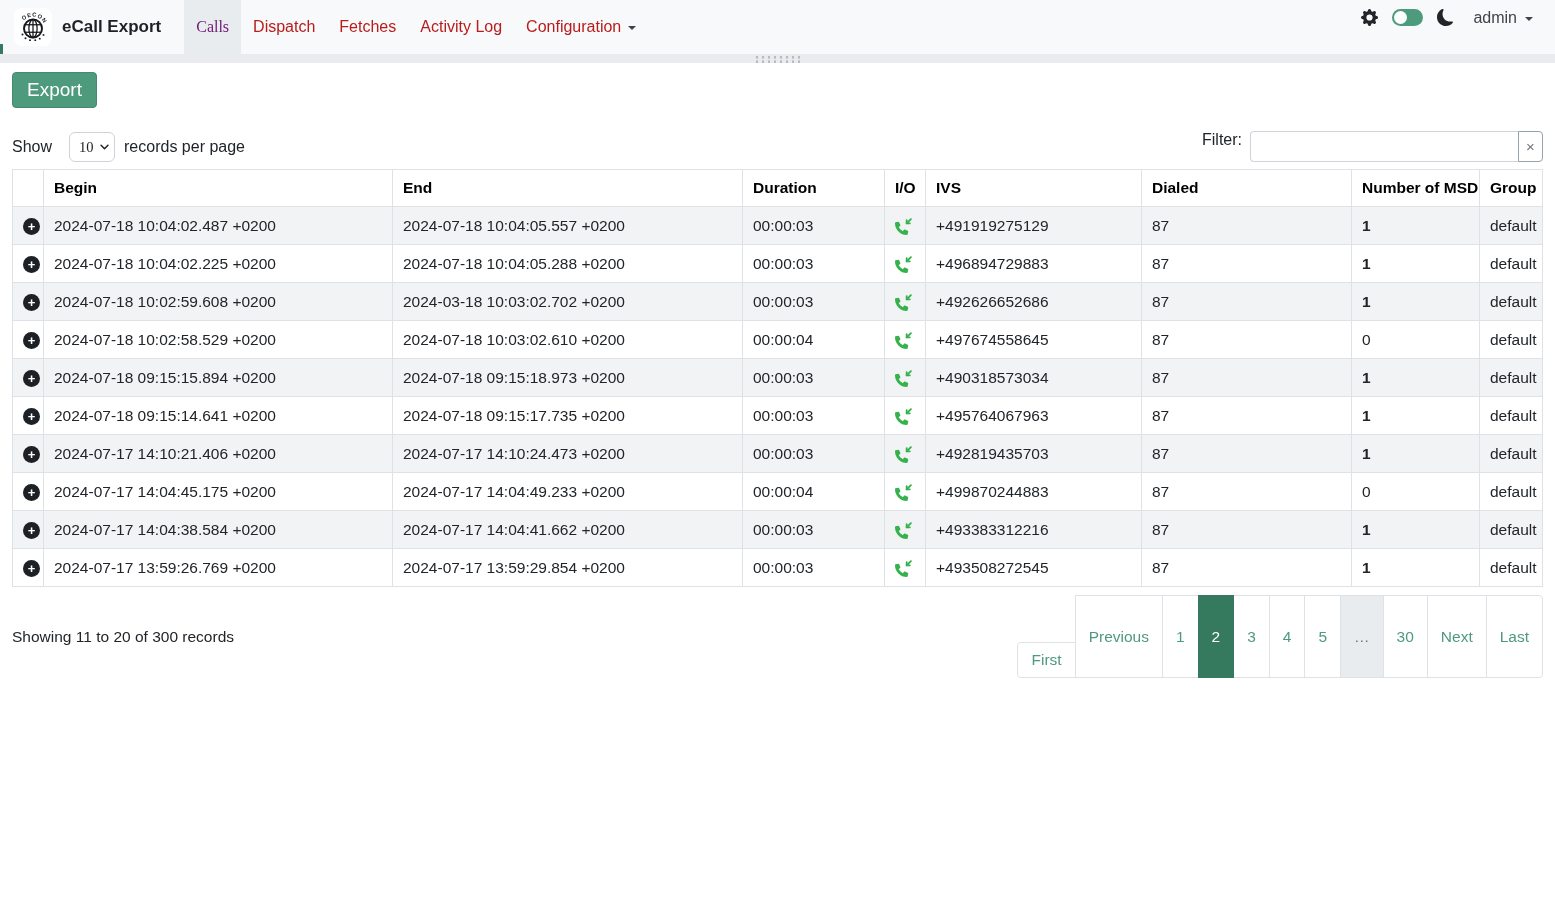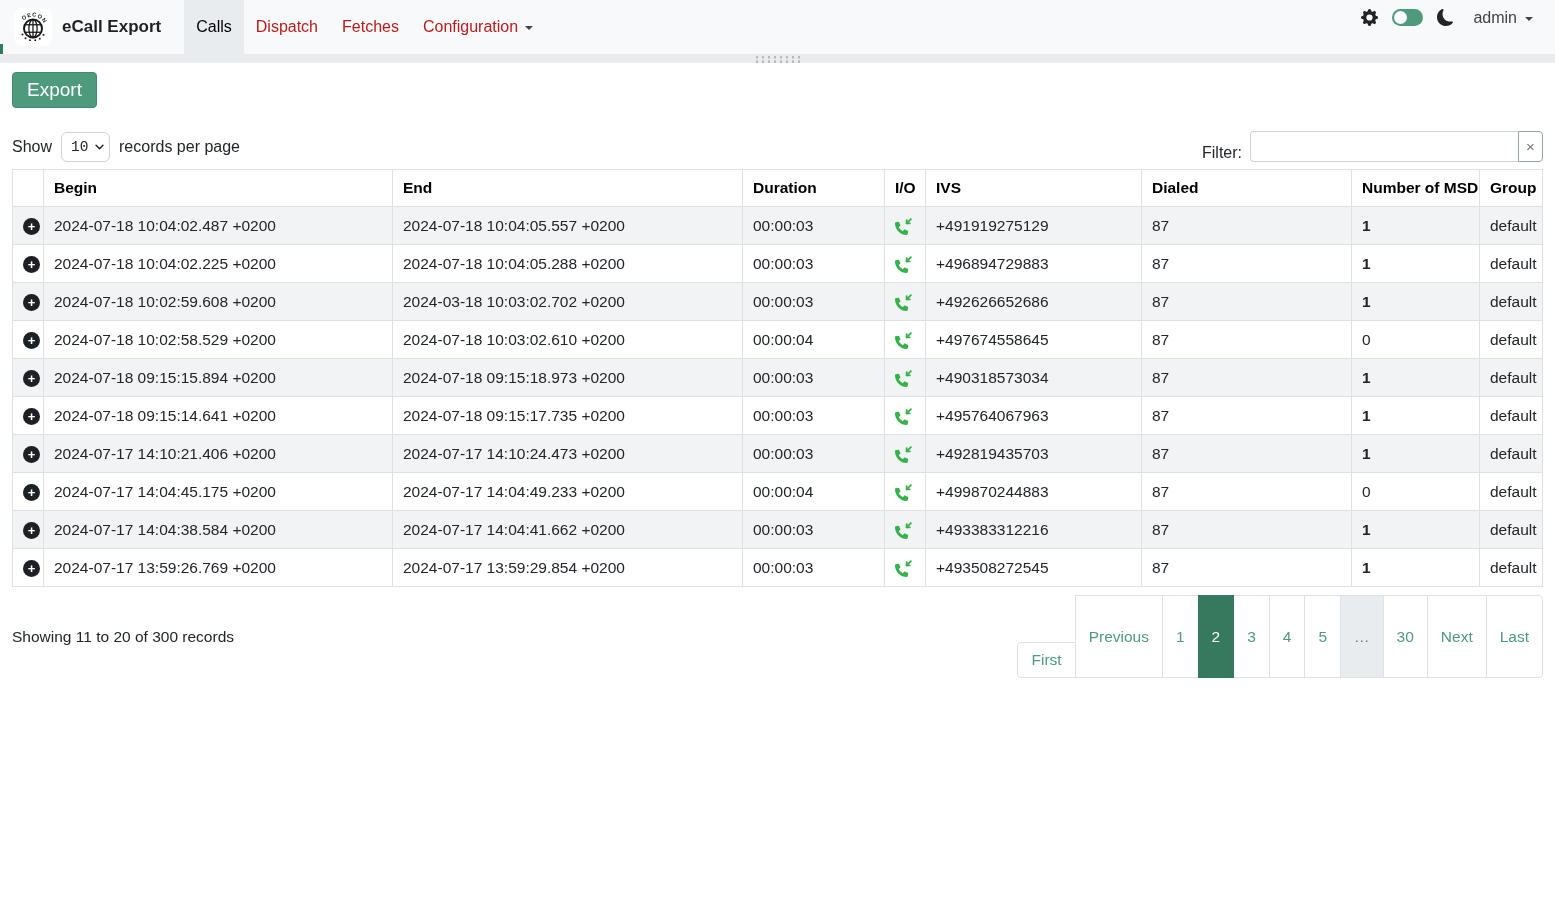--- a/index.html
+++ b/index.html
@@ -9,21 +9,21 @@
   
   .navbar { display: flex; align-items: stretch; height: 54px; background: #f8f9fa;
     padding-left: 14px; padding-right: 22px; position: relative; }
   .brand-group { display: flex; align-items: center; gap: 10px; margin-right: 23px; }
   .logo-box { width: 38px; height: 38px; background: #ffffff; border-radius: 8px;
     display: flex; align-items: center; justify-content: center; }
   .brand-title { font-weight: bold; font-size: 17px; color: #1d2125; white-space: nowrap; }
   .nav-links { display: flex; align-items: stretch; }
   .nav-link { display: flex; align-items: center; padding: 0 12px; font-size: 16px;
     color: #b91c1c; cursor: pointer; white-space: nowrap; gap: 7px; }
-  .nav-link.active { background: #e9ecef; color: #000000; }
+  .nav-link.active { background: #e9ecef; color: #701a75; font-family: Liberation Serif, serif; }
   .caret-down { width: 0; height: 0; border-left: 4.5px solid transparent;
     border-right: 4.5px solid transparent; border-top: 4.5px solid #3e444a; margin-top: 2px; }
   .navbar-right { margin-left: auto; display: flex; align-items: flex-start; gap: 11px; margin-top: 9px; }
   .icon-18 { width: 17px; height: 17px; display: block; }
   .theme-toggle { width: 31px; height: 17px; border-radius: 9px; background: #4e9a7d;
     position: relative; margin: 0 3px; cursor: pointer; }
   .theme-toggle .knob { position: absolute; left: 2px; top: 2px; width: 13px; height: 13px;
     border-radius: 50%; background: #ffffff; }
   .user-menu { display: flex; align-items: center; gap: 8px; margin-left: 8px;
     font-size: 16px; color: #3e444a; cursor: pointer; }
@@ -40,26 +40,26 @@
   
   .content { padding: 9px 12px 0 12px; }
   .btn-export { display: inline-block; background: #4e9a7d; border: 1px solid #45896f;
     color: #ffffff; font-size: 19px; font-family: inherit; padding: 6px 14px;
     border-radius: 4px; cursor: pointer; }
 
   .controls-row { display: flex; align-items: center; justify-content: space-between;
     margin-top: 23px; margin-bottom: 7px; }
   .show-group { display: flex; align-items: center; gap: 9px; font-size: 16px; color: #212529; }
   .select-wrap { position: relative; display: inline-block; }
-  .page-size-select { appearance: none; -webkit-appearance: none; font-family: Liberation Mono, monospace;
+  .page-size-select { appearance: none; -webkit-appearance: none; font-family: Liberation Serif, serif;
     font-size: 14.5px; color: #212529; background: #ffffff; border: 1px solid #ced4da;
-    border-radius: 6px; padding: 4px 20px 4px 9px; height: 30px; cursor: pointer; }
+    border-radius: 6px; padding: 4px 20px 4px 9px; height: 30px; cursor: pointer; margin-left: 8px; }
   .select-chevron { position: absolute; right: 5px; top: 50%; transform: translateY(-50%);
     pointer-events: none; width: 11px; height: 11px; }
-  .filter-group { display: flex; align-items: flex-end; gap: 8px; }
+  .filter-group { display: flex; align-items: flex-start; gap: 8px; }
   .filter-label { font-size: 16px; color: #212529; }
   .filter-input { width: 268px; height: 31px; border: 1px solid #ced4da;
     border-right: none; border-radius: 4px 0 0 4px; font-family: inherit; font-size: 15px;
     padding: 0 8px; outline: none; background: #fff; }
   .filter-clear { width: 25px; height: 31px; border: 1px solid #98a2ab; background: #ffffff;
     border-radius: 0 4px 4px 0; color: #6c757d; font-size: 15px; line-height: 1;
     cursor: pointer; font-family: inherit; }
 
   
   table.calls { width: 100%; border-collapse: collapse; table-layout: fixed;
@@ -121,20 +121,23 @@
 
   <nav class="nav-links">
     <a class="nav-link active">
         <span>Calls</span>
       </a>
     <a class="nav-link">
         <span>Dispatch</span>
       </a>
     <a class="nav-link">
         <span>Fetches</span>
+      </a>
+    <a class="nav-link">
+        <span>Activity Log</span>
       </a>
     <a class="nav-link">
       <span>Configuration</span>
       <span class="caret-down"></span>
     </a>
   </nav>
 
   <div class="navbar-right">
     <svg class="icon-18" viewBox="0 0 16 16" fill="#212529">
       <path d="M9.405 1.05c-.413-1.4-2.397-1.4-2.81 0l-.1.34a1.464 1.464 0 0 1-2.105.872l-.31-.17c-1.283-.698-2.686.705-1.987 1.987l.169.311c.446.82.023 1.841-.872 2.105l-.34.1c-1.4.413-1.4 2.397 0 2.81l.34.1a1.464 1.464 0 0 1 .872 2.105l-.17.31c-.698 1.283.705 2.686 1.987 1.987l.311-.169a1.464 1.464 0 0 1 2.105.872l.1.34c.413 1.4 2.397 1.4 2.81 0l.1-.34a1.464 1.464 0 0 1 2.105-.872l.31.17c1.283.698 2.686-.705 1.987-1.987l-.169-.311a1.464 1.464 0 0 1 .872-2.105l.34-.1c1.4-.413 1.4-2.397 0-2.81l-.34-.1a1.464 1.464 0 0 1-.872-2.105l.17-.31c.698-1.283-.705-2.686-1.987-1.987l-.311.169a1.464 1.464 0 0 1-2.105-.872l-.1-.34zM8 10.93a2.929 2.929 0 1 1 0-5.86 2.929 2.929 0 0 1 0 5.858z"></path>

